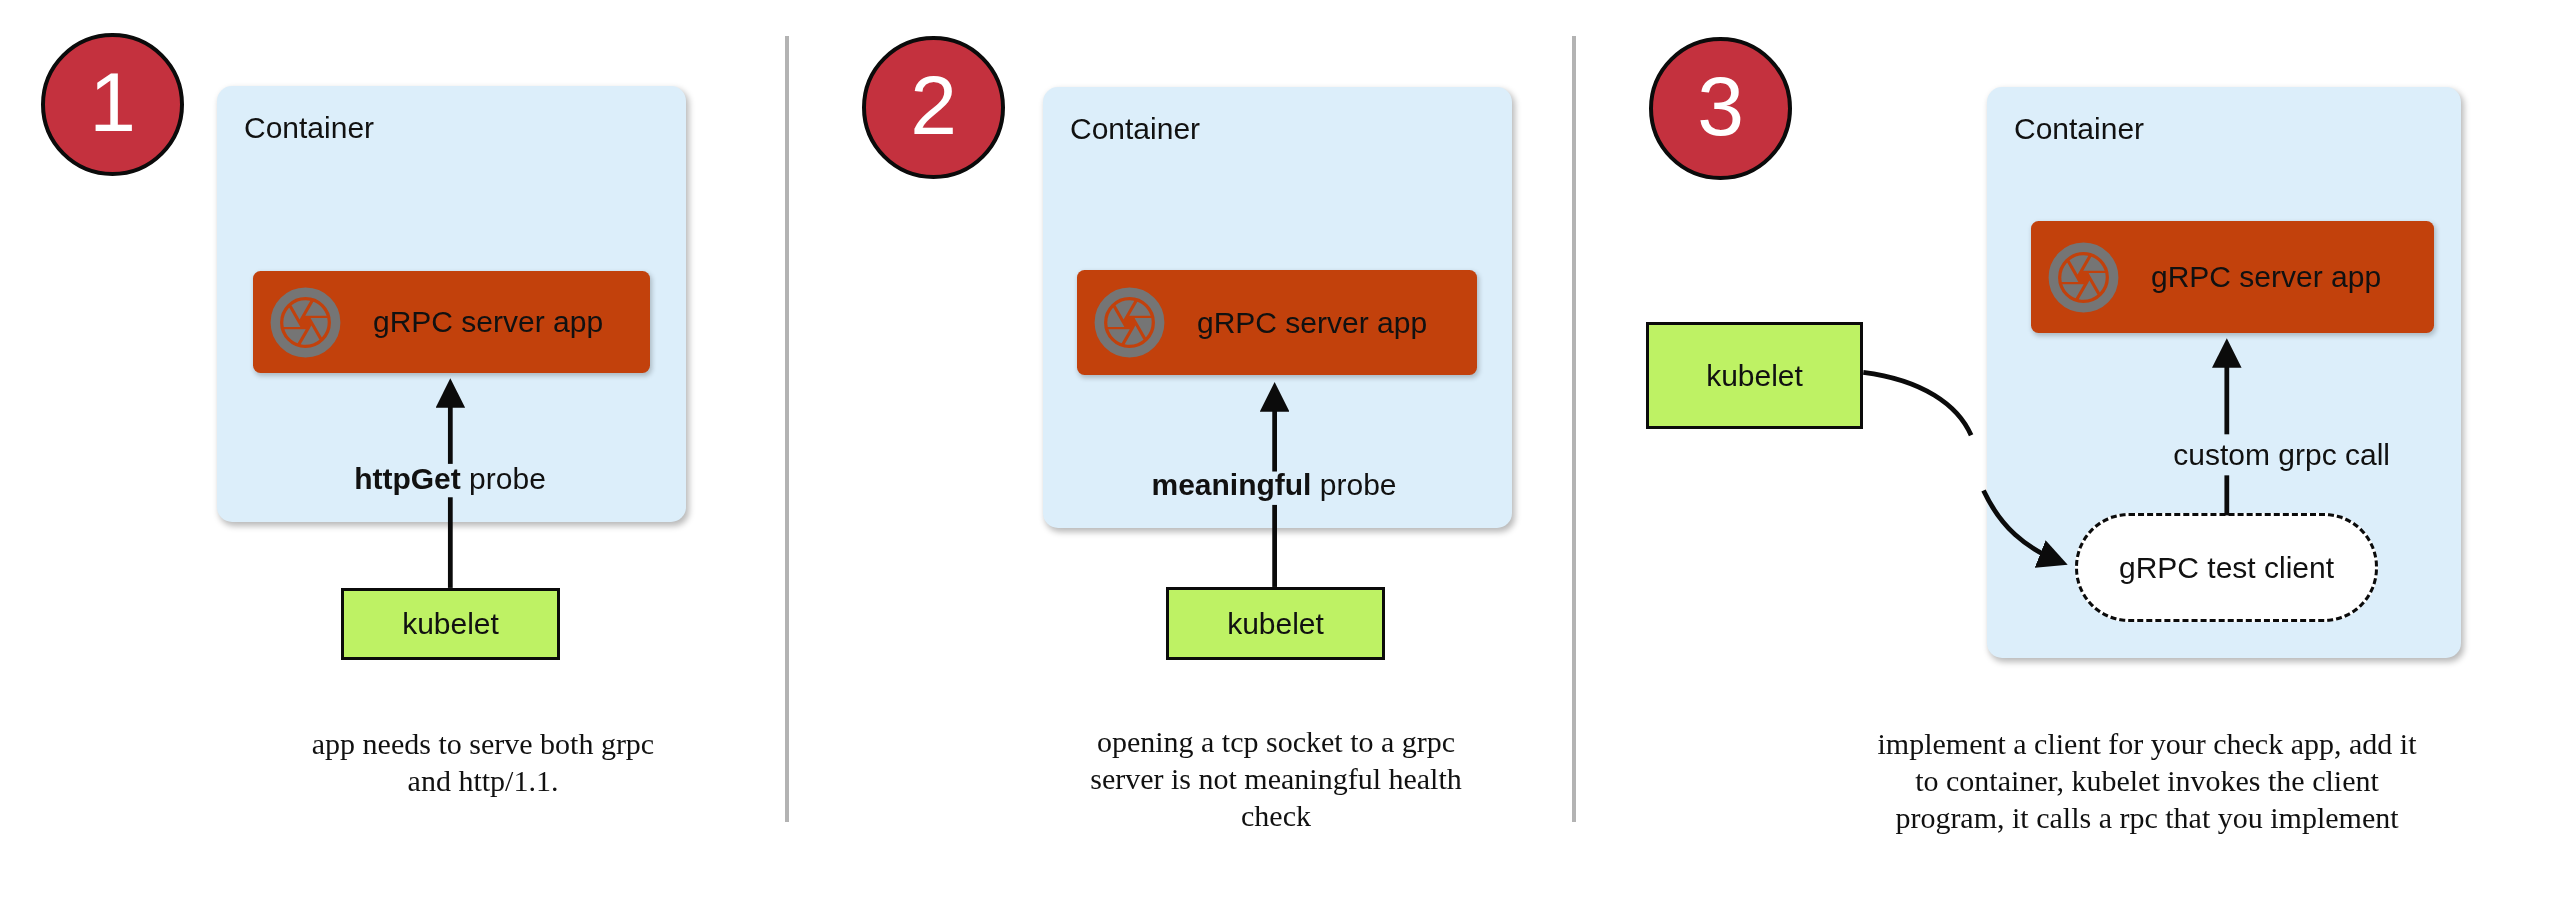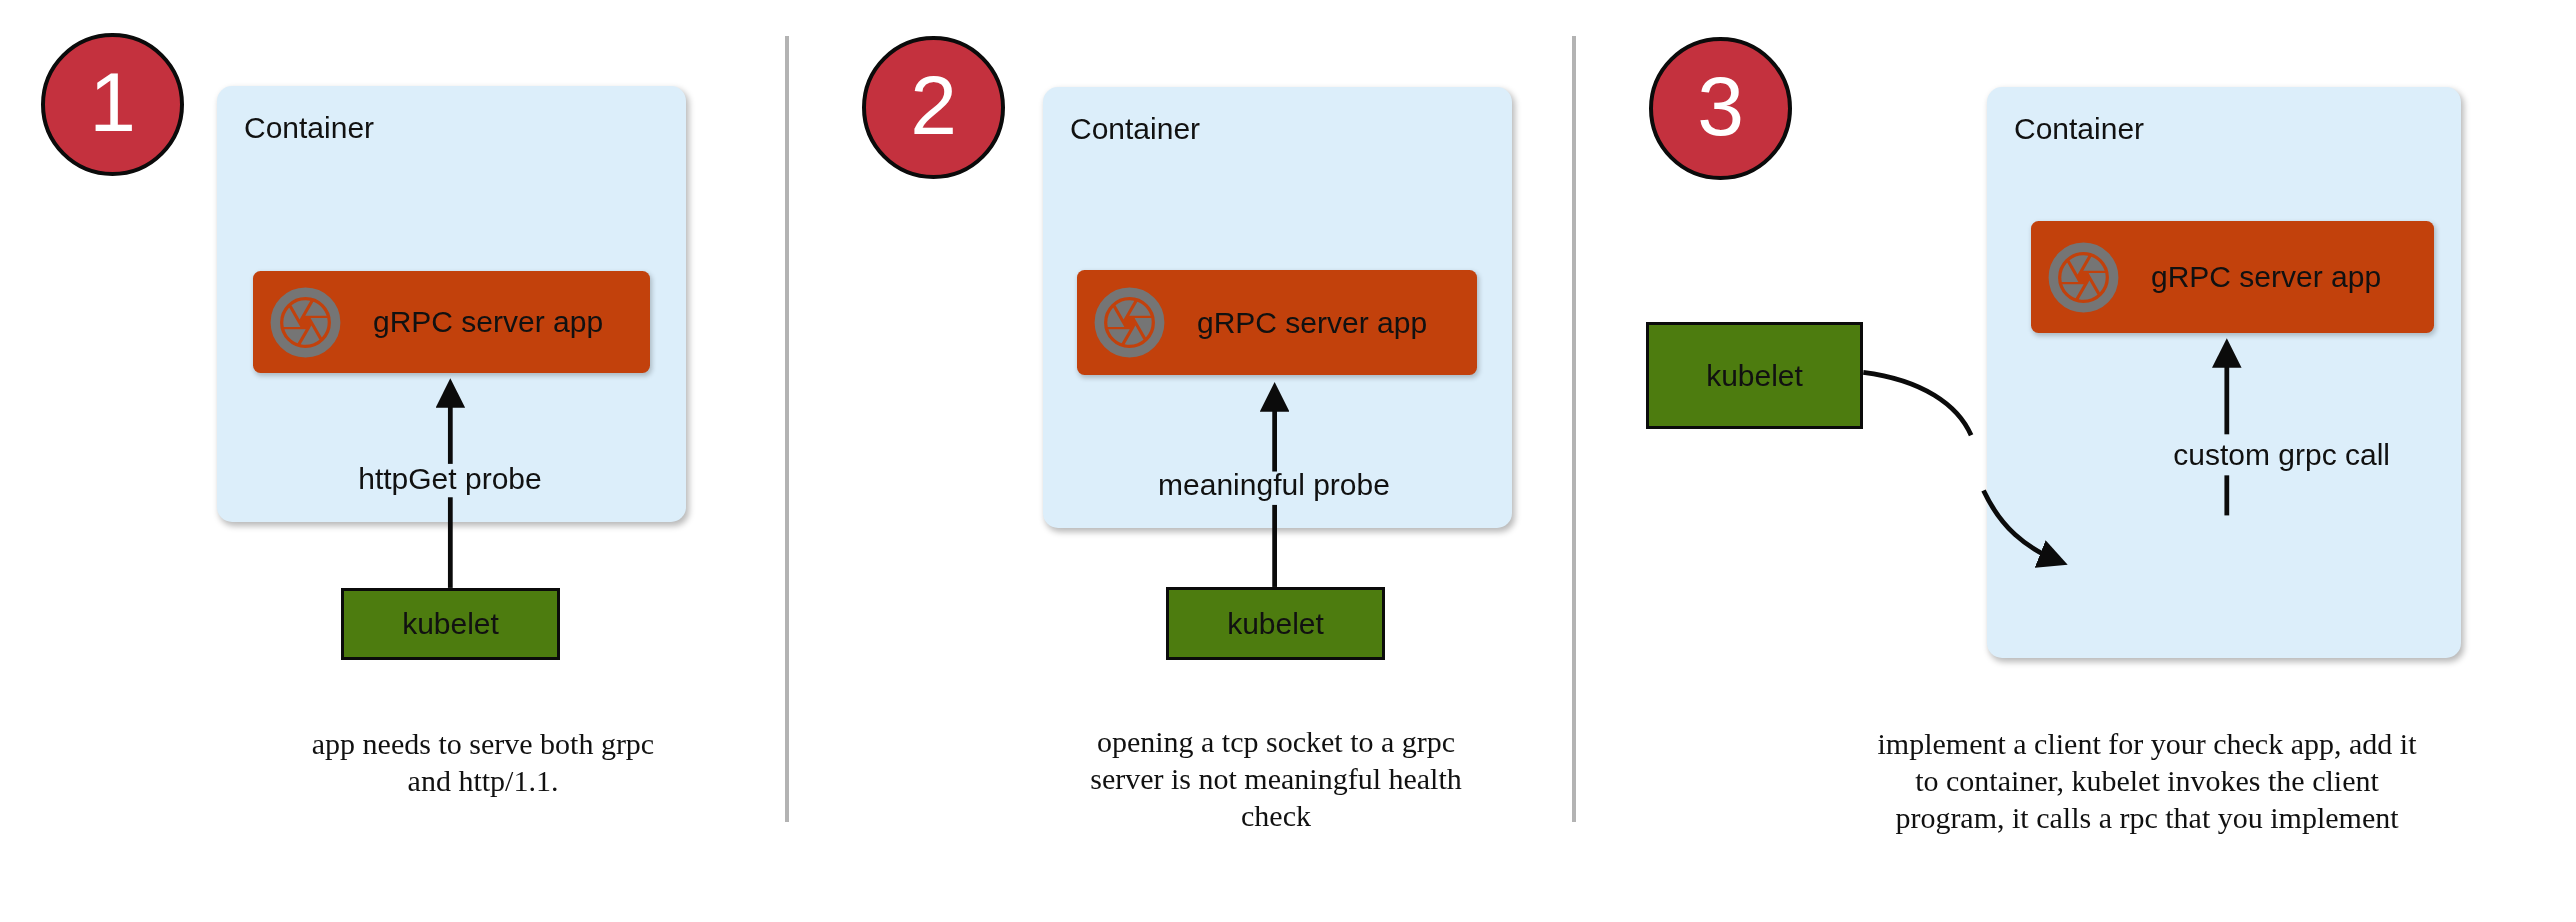--- a/index.html
+++ b/index.html
@@ -29,33 +29,33 @@
   .container-label{
     position:absolute;left:27px;top:25px;font-size:30px;color:#111111;
   }
   .server-box{
     position:absolute;background:#c2410c;border-radius:7.6px;
     box-shadow:1.9px 2.9px 5.7px rgba(0,0,0,0.22);
     display:flex;align-items:center;gap:32px;
     padding-left:17px;box-sizing:border-box;font-size:30px;
   }
   .kubelet-box{
-    position:absolute;background:#4d7c0f;border:3.8px solid #0b0b0b;
+    position:absolute;background:#bef264;border:3.8px solid #0b0b0b;
     box-sizing:border-box;display:flex;align-items:center;justify-content:center;
     font-size:30px;
   }
   .dashed-box{
     position:absolute;background:#ffffff;border:3.8px dashed #0b0b0b;
     border-radius:54px;box-sizing:border-box;
     display:flex;align-items:center;justify-content:center;font-size:30px;
   }
   .probe-label{
     position:absolute;width:324px;text-align:center;font-size:30px;white-space:nowrap;
   }
-  .probe-label b{font-weight:400;}
+  .probe-label b{font-weight:700;}
   .flow-label{
     position:absolute;width:324px;text-align:right;font-size:30px;white-space:nowrap;
   }
   .caption{
     position:absolute;text-align:center;font-size:30px;line-height:37px;
     white-space:pre-line;color:#111111;font-family:Liberation Serif, serif;
   }
   .arrow-layer{
     position:absolute;left:0;top:0;width:2576px;height:923px;
     pointer-events:none;
@@ -146,20 +146,23 @@
     <span>gRPC server app</span>
   </div>
 
   <div class="kubelet-box" style="left:1646px;top:322px;width:217px;height:107px">
     <span>kubelet</span>
   </div>
 
 
   <div class="flow-label" style="left:2066px;top:438px">custom grpc call</div>
 
+  <div class="dashed-box" style="left:2075px;top:513px;width:303px;height:109px">
+    <span>gRPC test client</span>
+  </div>
 
   <div class="caption" style="left:1813px;top:725px;width:668px">implement a client for your check app, add it
 to container, kubelet invokes the client
 program, it calls a rpc that you implement</div>
 
   <svg class="arrow-layer" viewBox="0 0 2700 967">
     <defs>
       <marker id="ah" viewBox="0 0 10 10" refX="7.5" refY="5" markerWidth="6.2" markerHeight="6.2" orient="auto">
         <path d="M0 0 L10 5 L0 10 Z" fill="#0b0b0b"></path>
       </marker>

